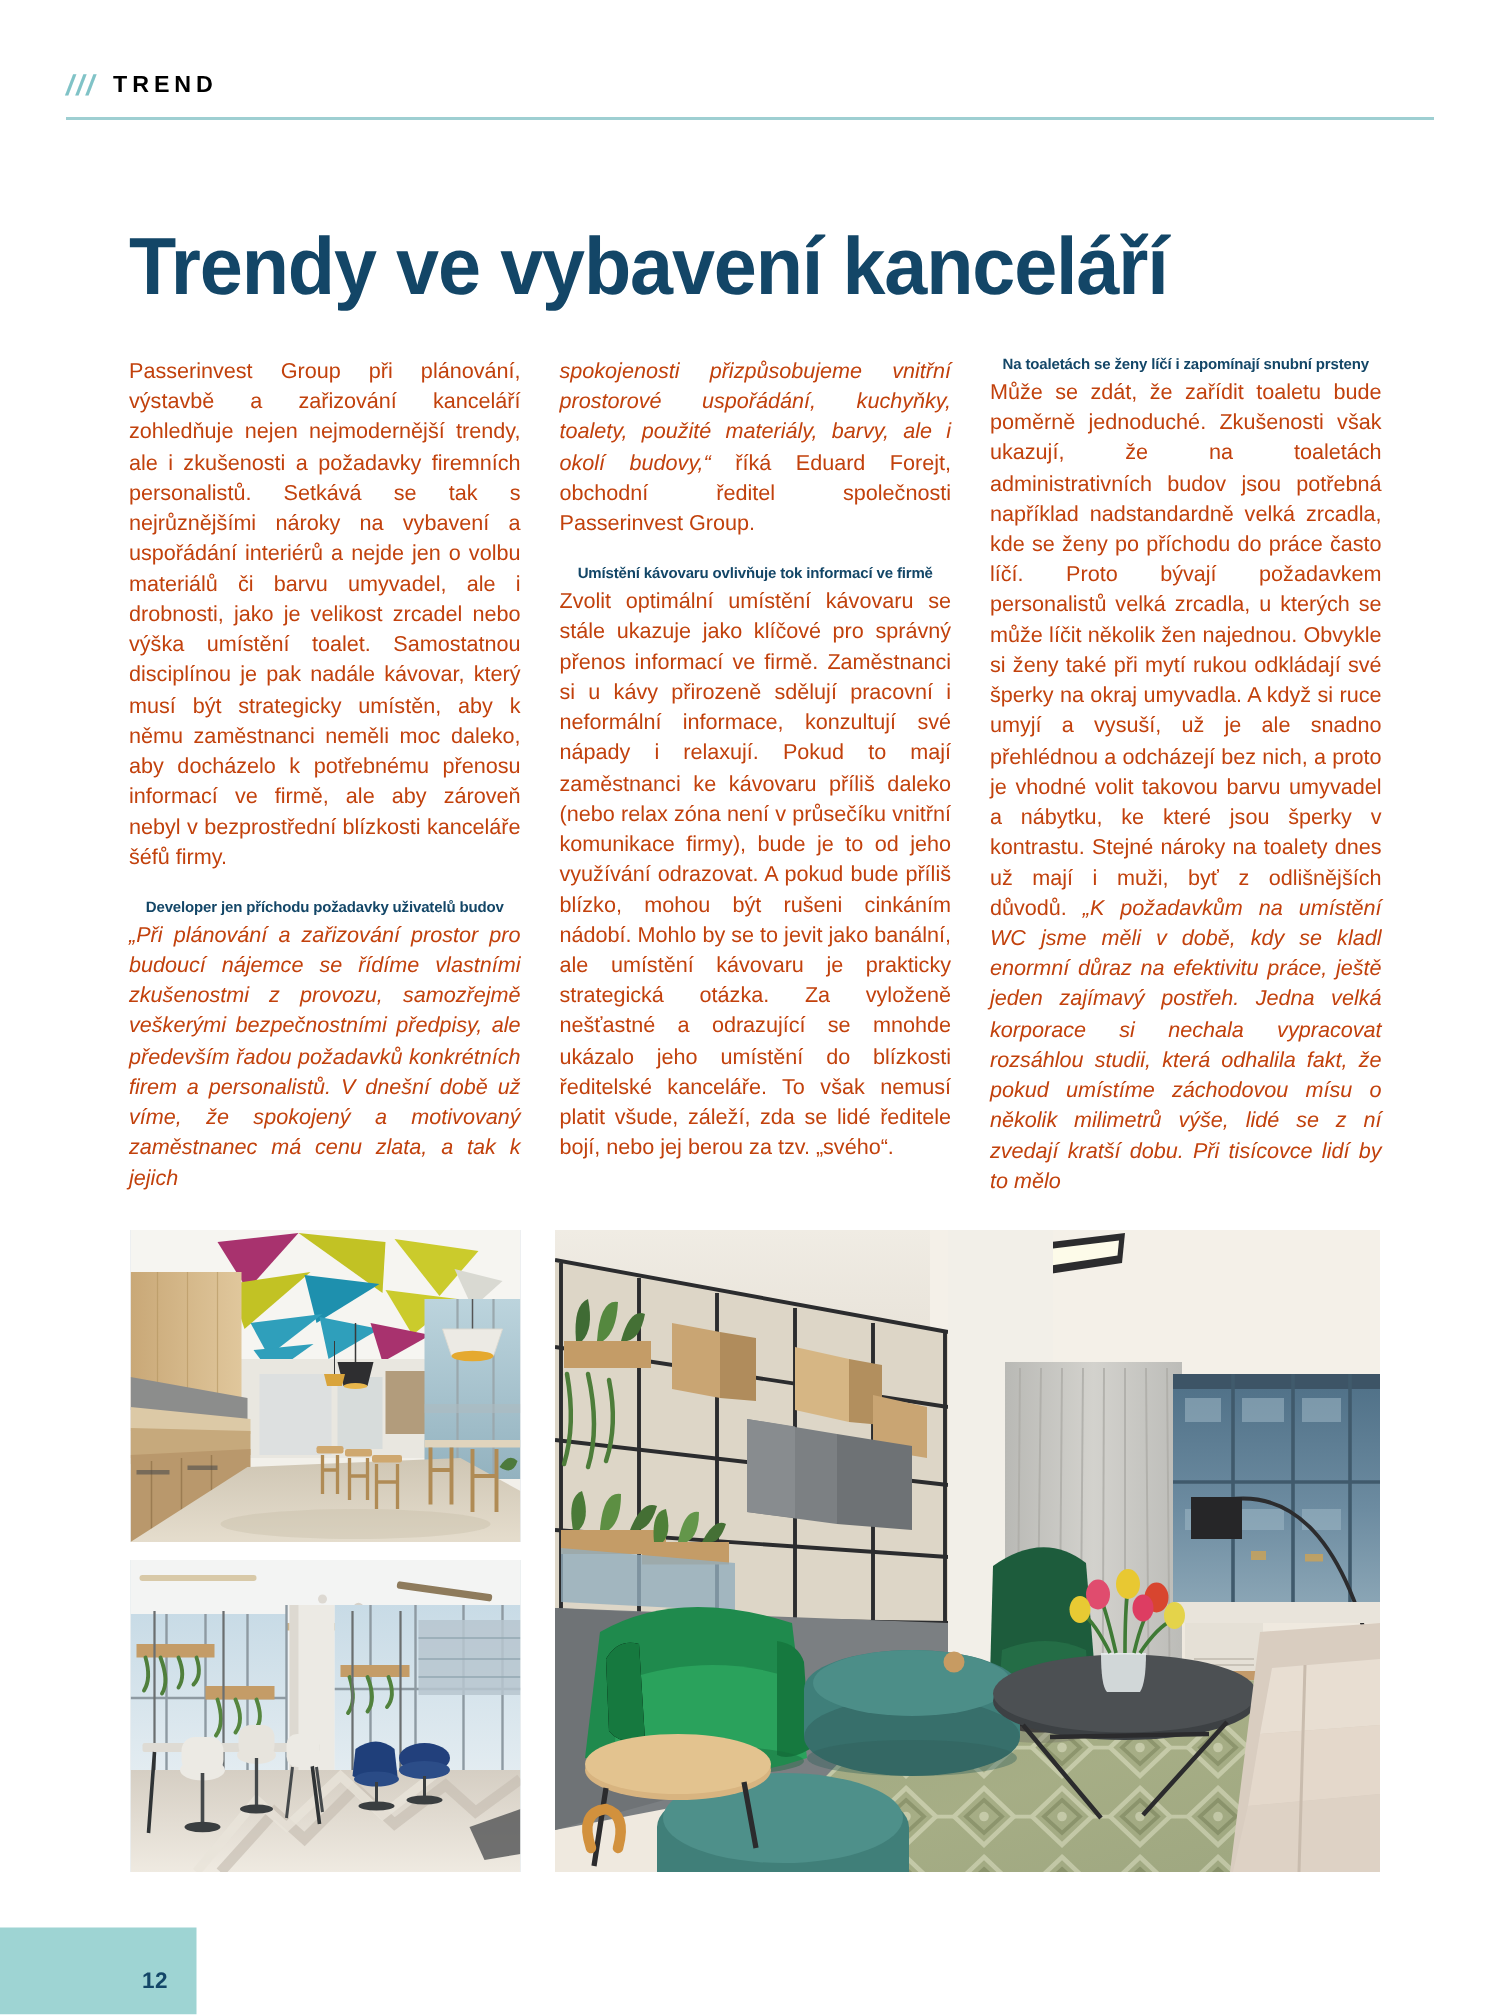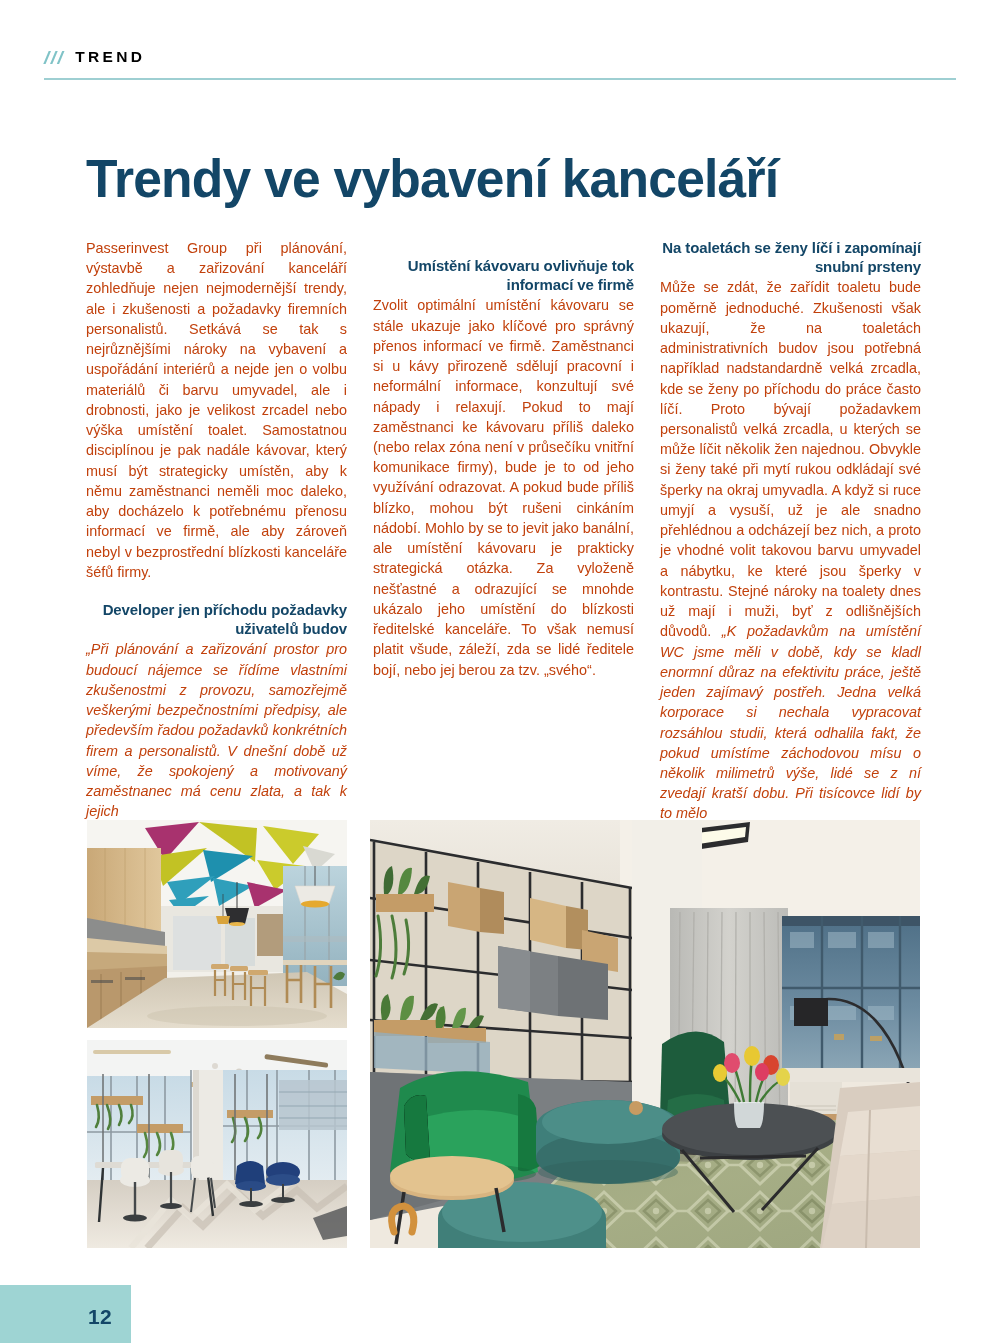--- a/index.html
+++ b/index.html
@@ -99,24 +99,24 @@
     font-family: Liberation Sans, sans-serif;
   }
   p.quote {
     font-style: italic;
   }
 
   h2.subhead {
     margin: 0 0 1px 0;
     font-family: "Liberation Sans", sans-serif;
     font-weight: 700;
-    font-size: 15px;
+    font-size: 10px;
     line-height: 1.28;
     color: #134667;
-    text-align: right;
+    text-align: center;
     letter-spacing: -0.1px;
   }
   .spacer-before-head {
     height: 18px;
   }
 
   
   .photos {
     position: absolute;
     left: 87px;
@@ -154,21 +154,21 @@
     width: 131px;
     height: 58px;
     background: #9ed4d3;
   }
   .page-number {
     position: absolute;
     right: 19px;
     bottom: 14px;
     font-family: "Liberation Sans", sans-serif;
     font-weight: 700;
-    font-size: 21px;
+    font-size: 15px;
     color: #134667;
     letter-spacing: 0.3px;
     margin-left: 44px;
   }
 </style>
 </head>
 <body>
 
 <div class="kicker-bar">
   <div class="kicker-row">
@@ -183,20 +183,21 @@
 <div class="columns">
 
   <div class="col">
     <p class="body">Passerinvest Group při plánování, výstavbě a zařizování kanceláří zohledňuje nejen nejmodernější trendy, ale i zkušenosti a požadavky firemních personalistů. Setkává se tak s nejrůznějšími nároky na vybavení a uspořádání interiérů a nejde jen o volbu materiálů či barvu umyvadel, ale i drobnosti, jako je velikost zrcadel nebo výška umístění toalet. Samostatnou disciplínou je pak nadále kávovar, který musí být strategicky umístěn, aby k němu zaměstnanci neměli moc daleko, aby docházelo k potřebnému přenosu informací ve firmě, ale aby zároveň nebyl v bezprostřední blízkosti kanceláře šéfů firmy.</p>
     <div class="spacer-before-head"></div>
     <h2 class="subhead">Developer jen příchodu požadavky uživatelů budov</h2>
     <p class="quote">„Při plánování a zařizování prostor pro budoucí nájemce se řídíme vlastními zkušenostmi z provozu, samozřejmě veškerými bezpečnostními předpisy, ale především řadou požadavků konkrétních firem a personalistů. V dnešní době už víme, že spokojený a motivovaný zaměstnanec má cenu zlata, a tak k jejich</p>
   </div>
 
   <div class="col">
+    <p class="quote"><span>spokojenosti přizpůsobujeme vnitřní prostorové uspořádání, kuchyňky, toalety, použité materiály, barvy, ale i okolí budovy,“</span><span style="font-style:normal"> říká Eduard Forejt, obchodní ředitel společnosti Passerinvest Group.</span></p>
     <div class="spacer-before-head"></div>
     <h2 class="subhead">Umístění kávovaru ovlivňuje tok informací ve firmě</h2>
     <p class="body">Zvolit optimální umístění kávovaru se stále ukazuje jako klíčové pro správný přenos informací ve firmě. Zaměstnanci si u kávy přirozeně sdělují pracovní i neformální informace, konzultují své nápady i relaxují. Pokud to mají zaměstnanci ke kávovaru příliš daleko (nebo relax zóna není v průsečíku vnitřní komunikace firmy), bude je to od jeho využívání odrazovat. A pokud bude příliš blízko, mohou být rušeni cinkáním nádobí. Mohlo by se to jevit jako banální, ale umístění kávovaru je prakticky strategická otázka. Za vyloženě nešťastné a odrazující se mnohde ukázalo jeho umístění do blízkosti ředitelské kanceláře. To však nemusí platit všude, záleží, zda se lidé ředitele bojí, nebo jej berou za tzv. „svého“.</p>
   </div>
 
   <div class="col">
     <h2 class="subhead">Na toaletách se ženy líčí i zapomínají snubní prsteny</h2>
     <p class="body"><span>Může se zdát, že zařídit toaletu bude poměrně jednoduché. Zkušenosti však ukazují, že na toaletách administrativních budov jsou potřebná například nadstandardně velká zrcadla, kde se ženy po příchodu do práce často líčí. Proto bývají požadavkem personalistů velká zrcadla, u kterých se může líčit několik žen najednou. Obvykle si ženy také při mytí rukou odkládají své šperky na okraj umyvadla. A když si ruce umyjí a vysuší, už je ale snadno přehlédnou a odcházejí bez nich, a proto je vhodné volit takovou barvu umyvadel a nábytku, ke které jsou šperky v kontrastu. Stejné nároky na toalety dnes už mají i muži, byť z odlišnějších důvodů. </span><span style="font-style:italic">„K požadavkům na umístění WC jsme měli v době, kdy se kladl enormní důraz na efektivitu práce, ještě jeden zajímavý postřeh. Jedna velká korporace si nechala vypracovat rozsáhlou studii, která odhalila fakt, že pokud umístíme záchodovou mísu o několik milimetrů výše, lidé se z ní zvedají kratší dobu. Při tisícovce lidí by to mělo</span></p>
   </div>
 

